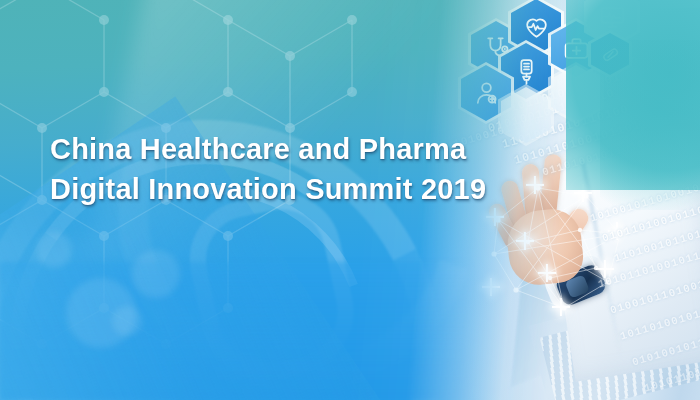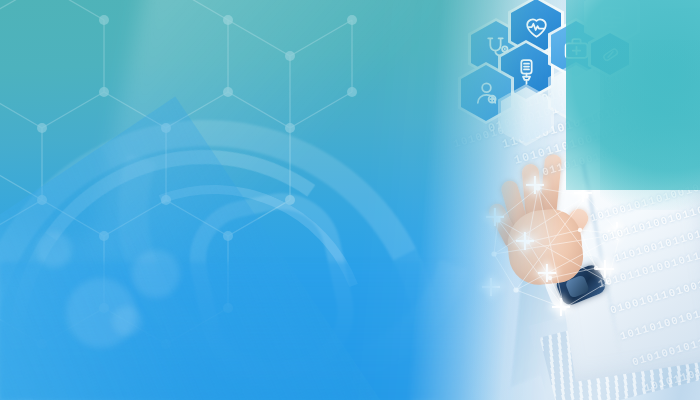--- a/index.html
+++ b/index.html
@@ -457,14 +457,18 @@
     <div id="bottomfill"></div>
     <div id="wedge2"></div>
     <div id="wedge"></div>
 
     <div class="bokeh" style="left:66px;top:278px;width:70px;height:70px;"></div>
     <div class="bokeh" style="left:132px;top:250px;width:48px;height:48px;"></div>
     <div class="bokeh" style="left:36px;top:232px;width:36px;height:36px;"></div>
     <div class="bokeh" style="left:112px;top:306px;width:30px;height:30px;"></div>
   </div>
 
+  <div id="headline">
+    <div>China Healthcare and Pharma</div>
+    <div>Digital Innovation Summit 2019</div>
+  </div>
 
 </div>
 
 </body></html>

